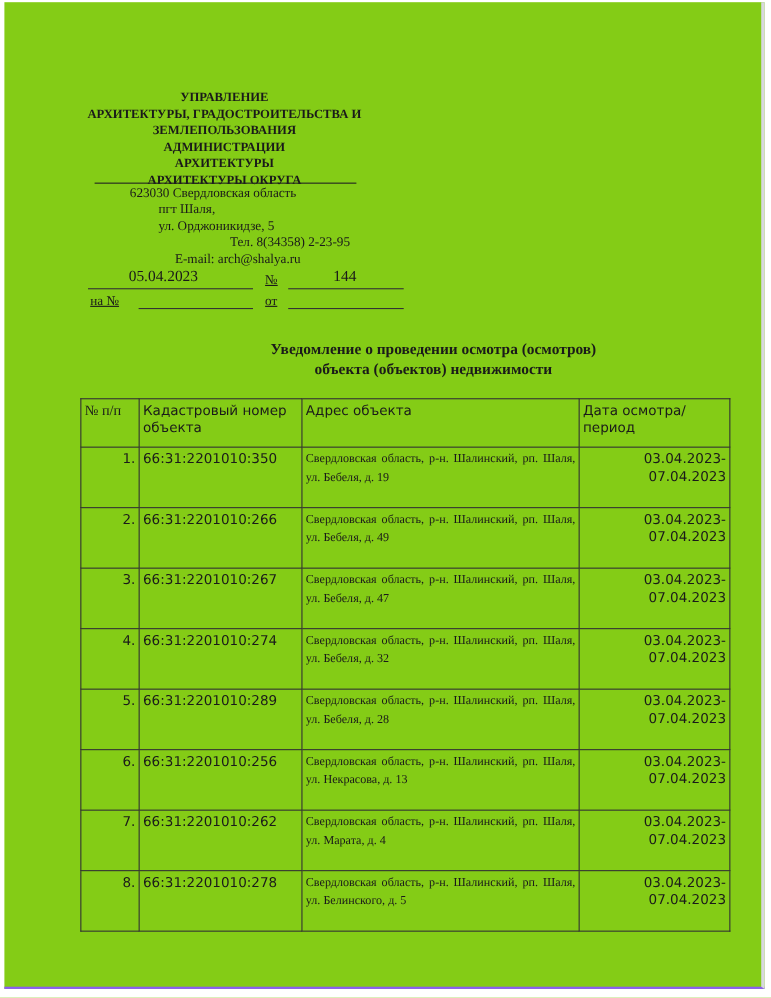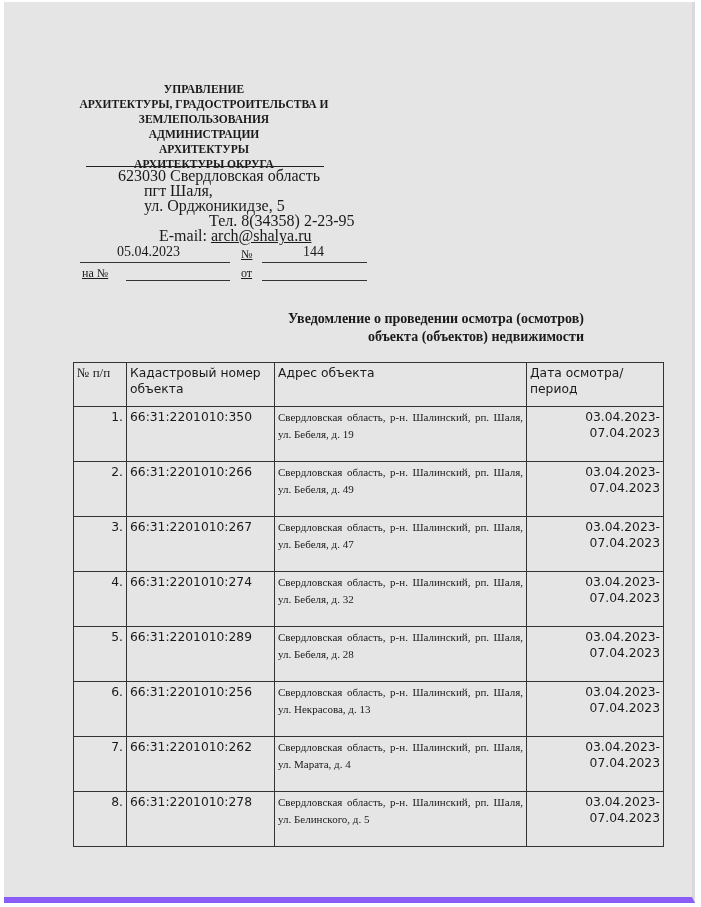--- a/index.html
+++ b/index.html
@@ -4,39 +4,39 @@
 <style>
   html, body { margin: 0; padding: 0; }
   body {
     width: 701px; height: 907px; position: relative; overflow: hidden;
     background: #ffffff;
     font-family: "Liberation Serif", serif;
     color: #1a1a1a;
   }
   .page {
     position: absolute; left: 4px; top: 2px; width: 688px; height: 895px;
-    background: #e5e5e5;
+    background: #84cc16;
     border-right: 3px solid #d8d8de;
-    border-bottom: 6px solid #8b5cf6;
+    border-bottom: 2px solid #8b5cf6;
   }
   .hdr-block {
     position: absolute; left: 70px; top: 80px; width: 260px;
     text-align: center; font-weight: bold; font-size: 11.5px; line-height: 15px;
   }
   .hdr-line {
     position: absolute; left: 82px; top: 164px; width: 238px; height: 1px; background: #222;
   }
-  .addr { position: absolute; font-size: 16px; line-height: 15px; white-space: nowrap; }
-  .email-link { text-decoration: underline; }
+  .addr { position: absolute; font-size: 12px; line-height: 15px; white-space: nowrap; }
+  .email-link { }
   .reg-val { position: absolute; font-size: 14px; }
   .uline { position: absolute; height: 1px; background: #333; }
   .reg-lbl { position: absolute; font-size: 12px; text-decoration: underline; }
   .title {
     position: absolute; left: 200px; top: 308px; width: 380px;
-    text-align: right; font-weight: bold; font-size: 14px; line-height: 18px;
+    text-align: center; font-weight: bold; font-size: 14px; line-height: 18px;
   }
   table.grid {
     position: absolute; left: 73px; top: 362px; width: 590px;
     border-collapse: collapse; table-layout: fixed;
     font-family: "DejaVu Sans", sans-serif; font-size: 12.3px; line-height: 16px;
   }
   table.grid td, table.grid th {
     border: 1px solid #333; vertical-align: top; padding: 2px 3px 2px 3px;
     font-weight: normal;
   }

